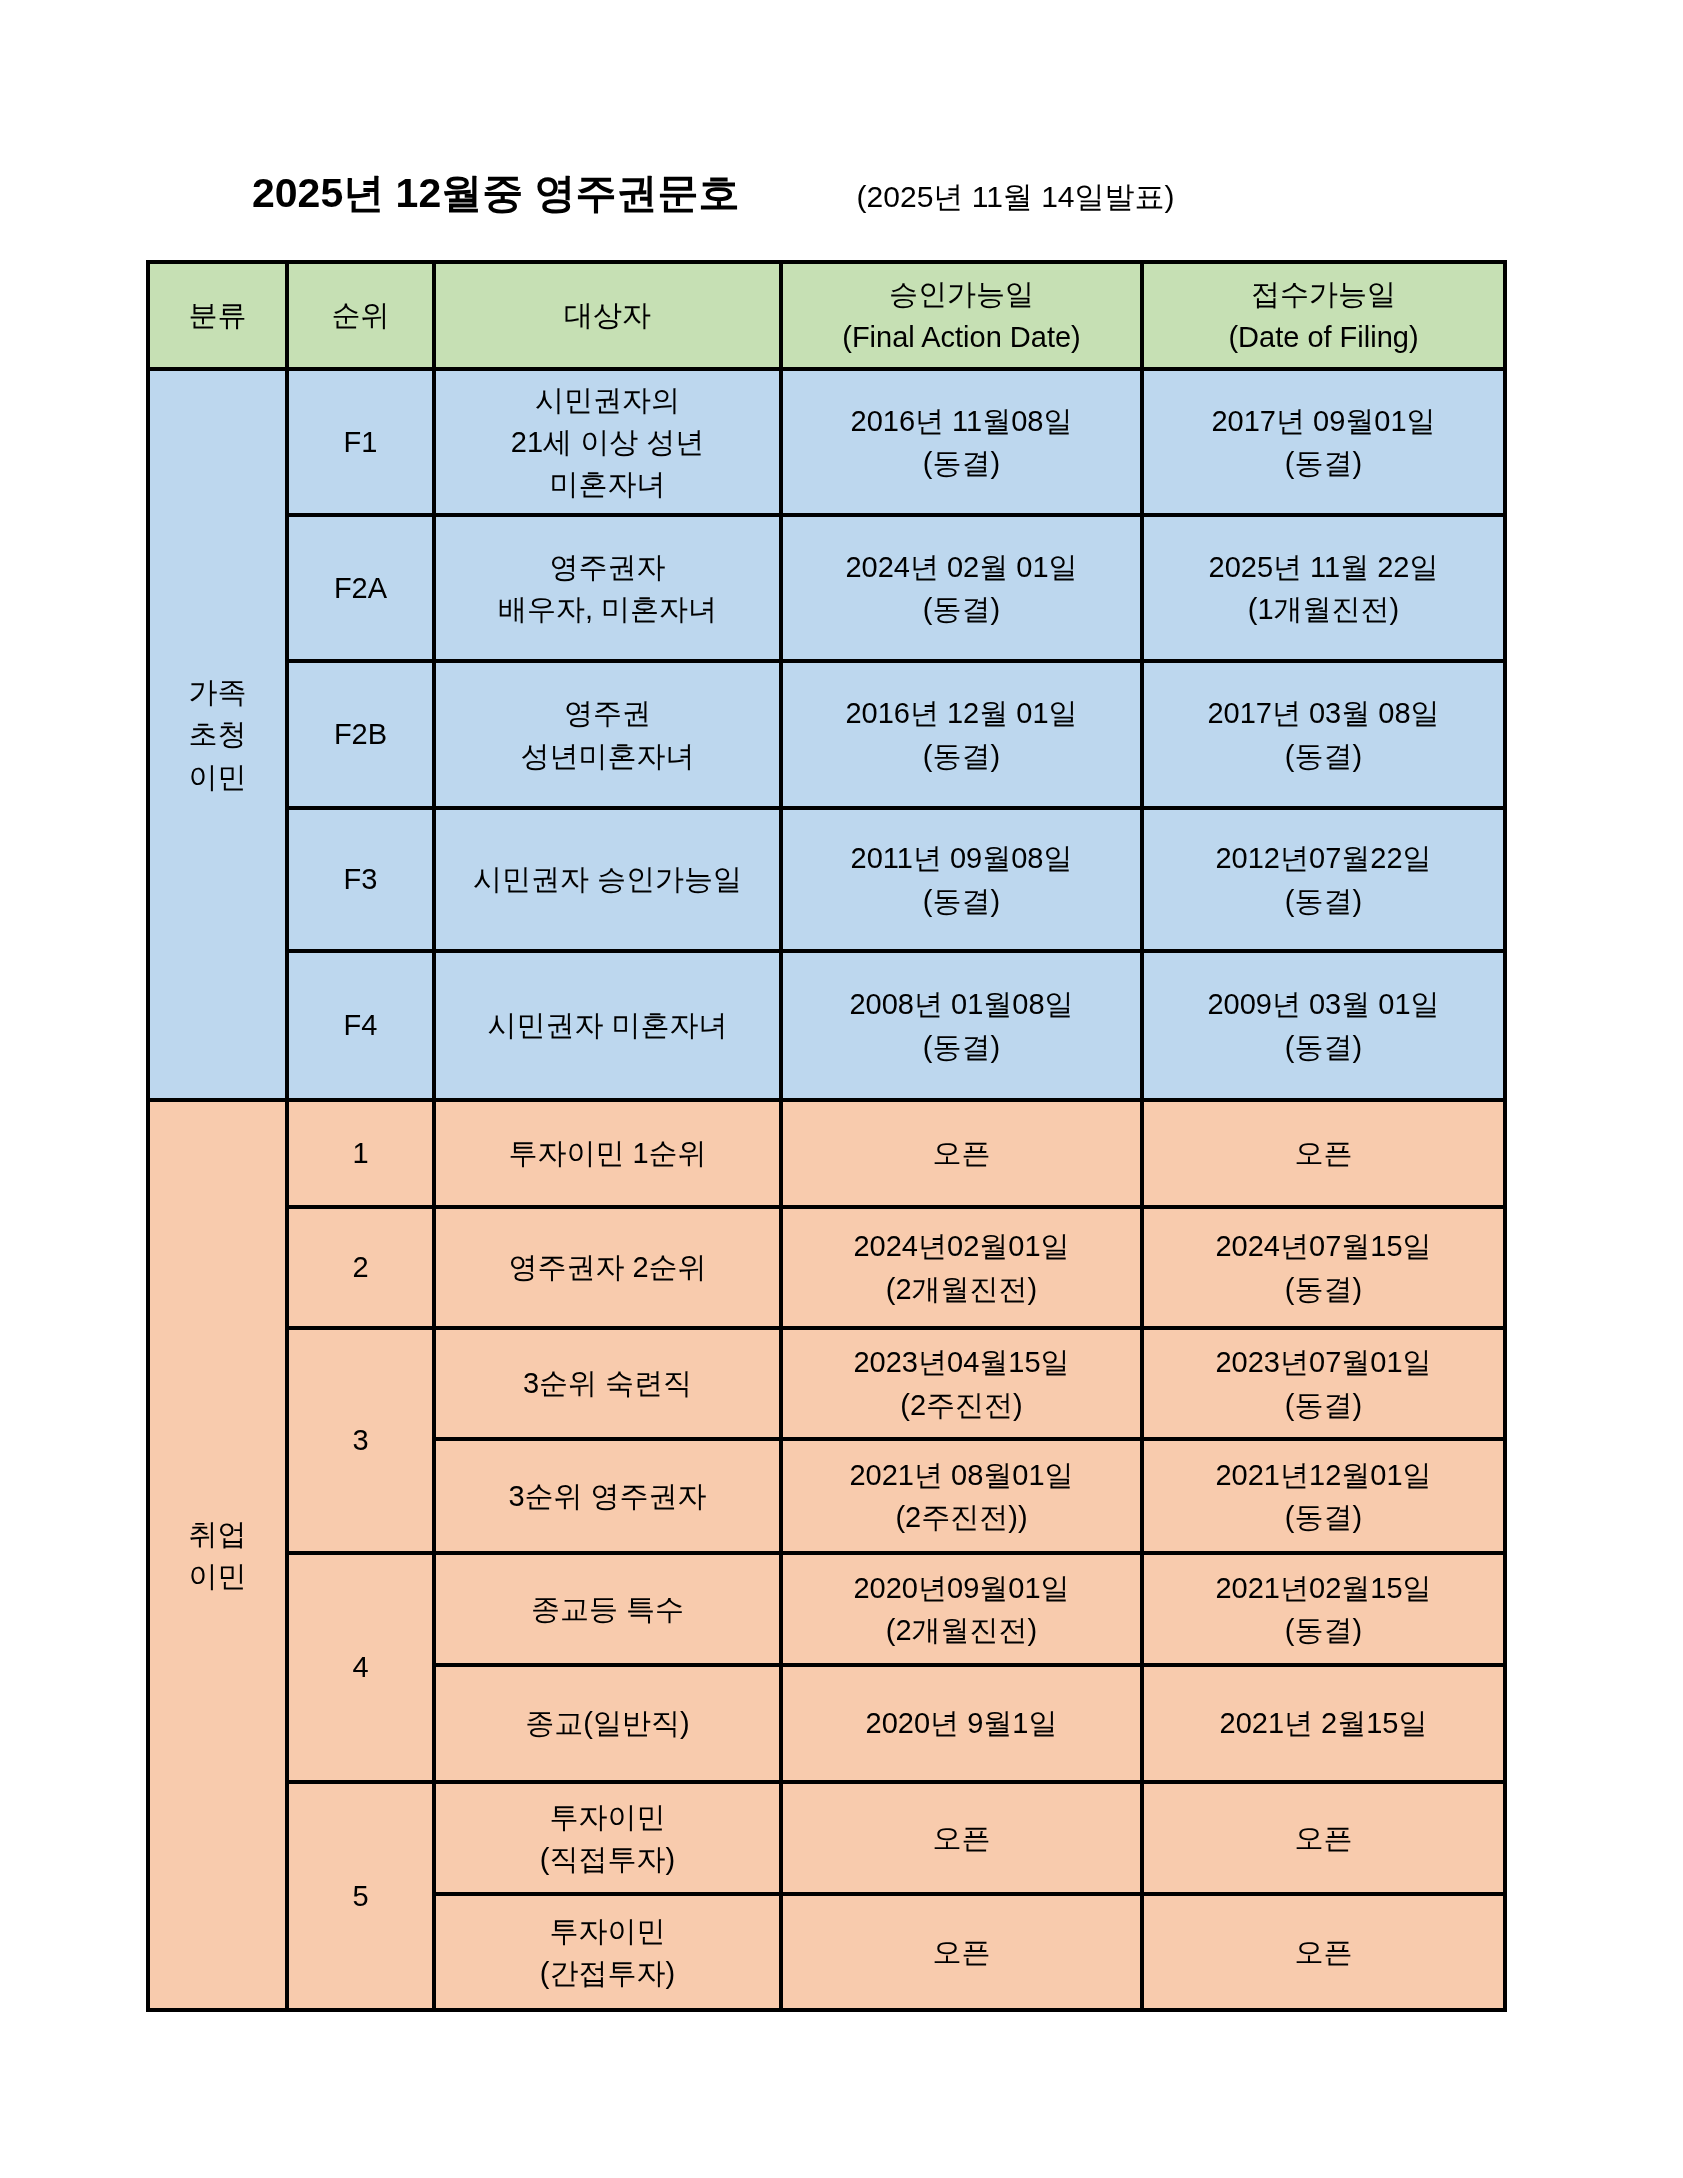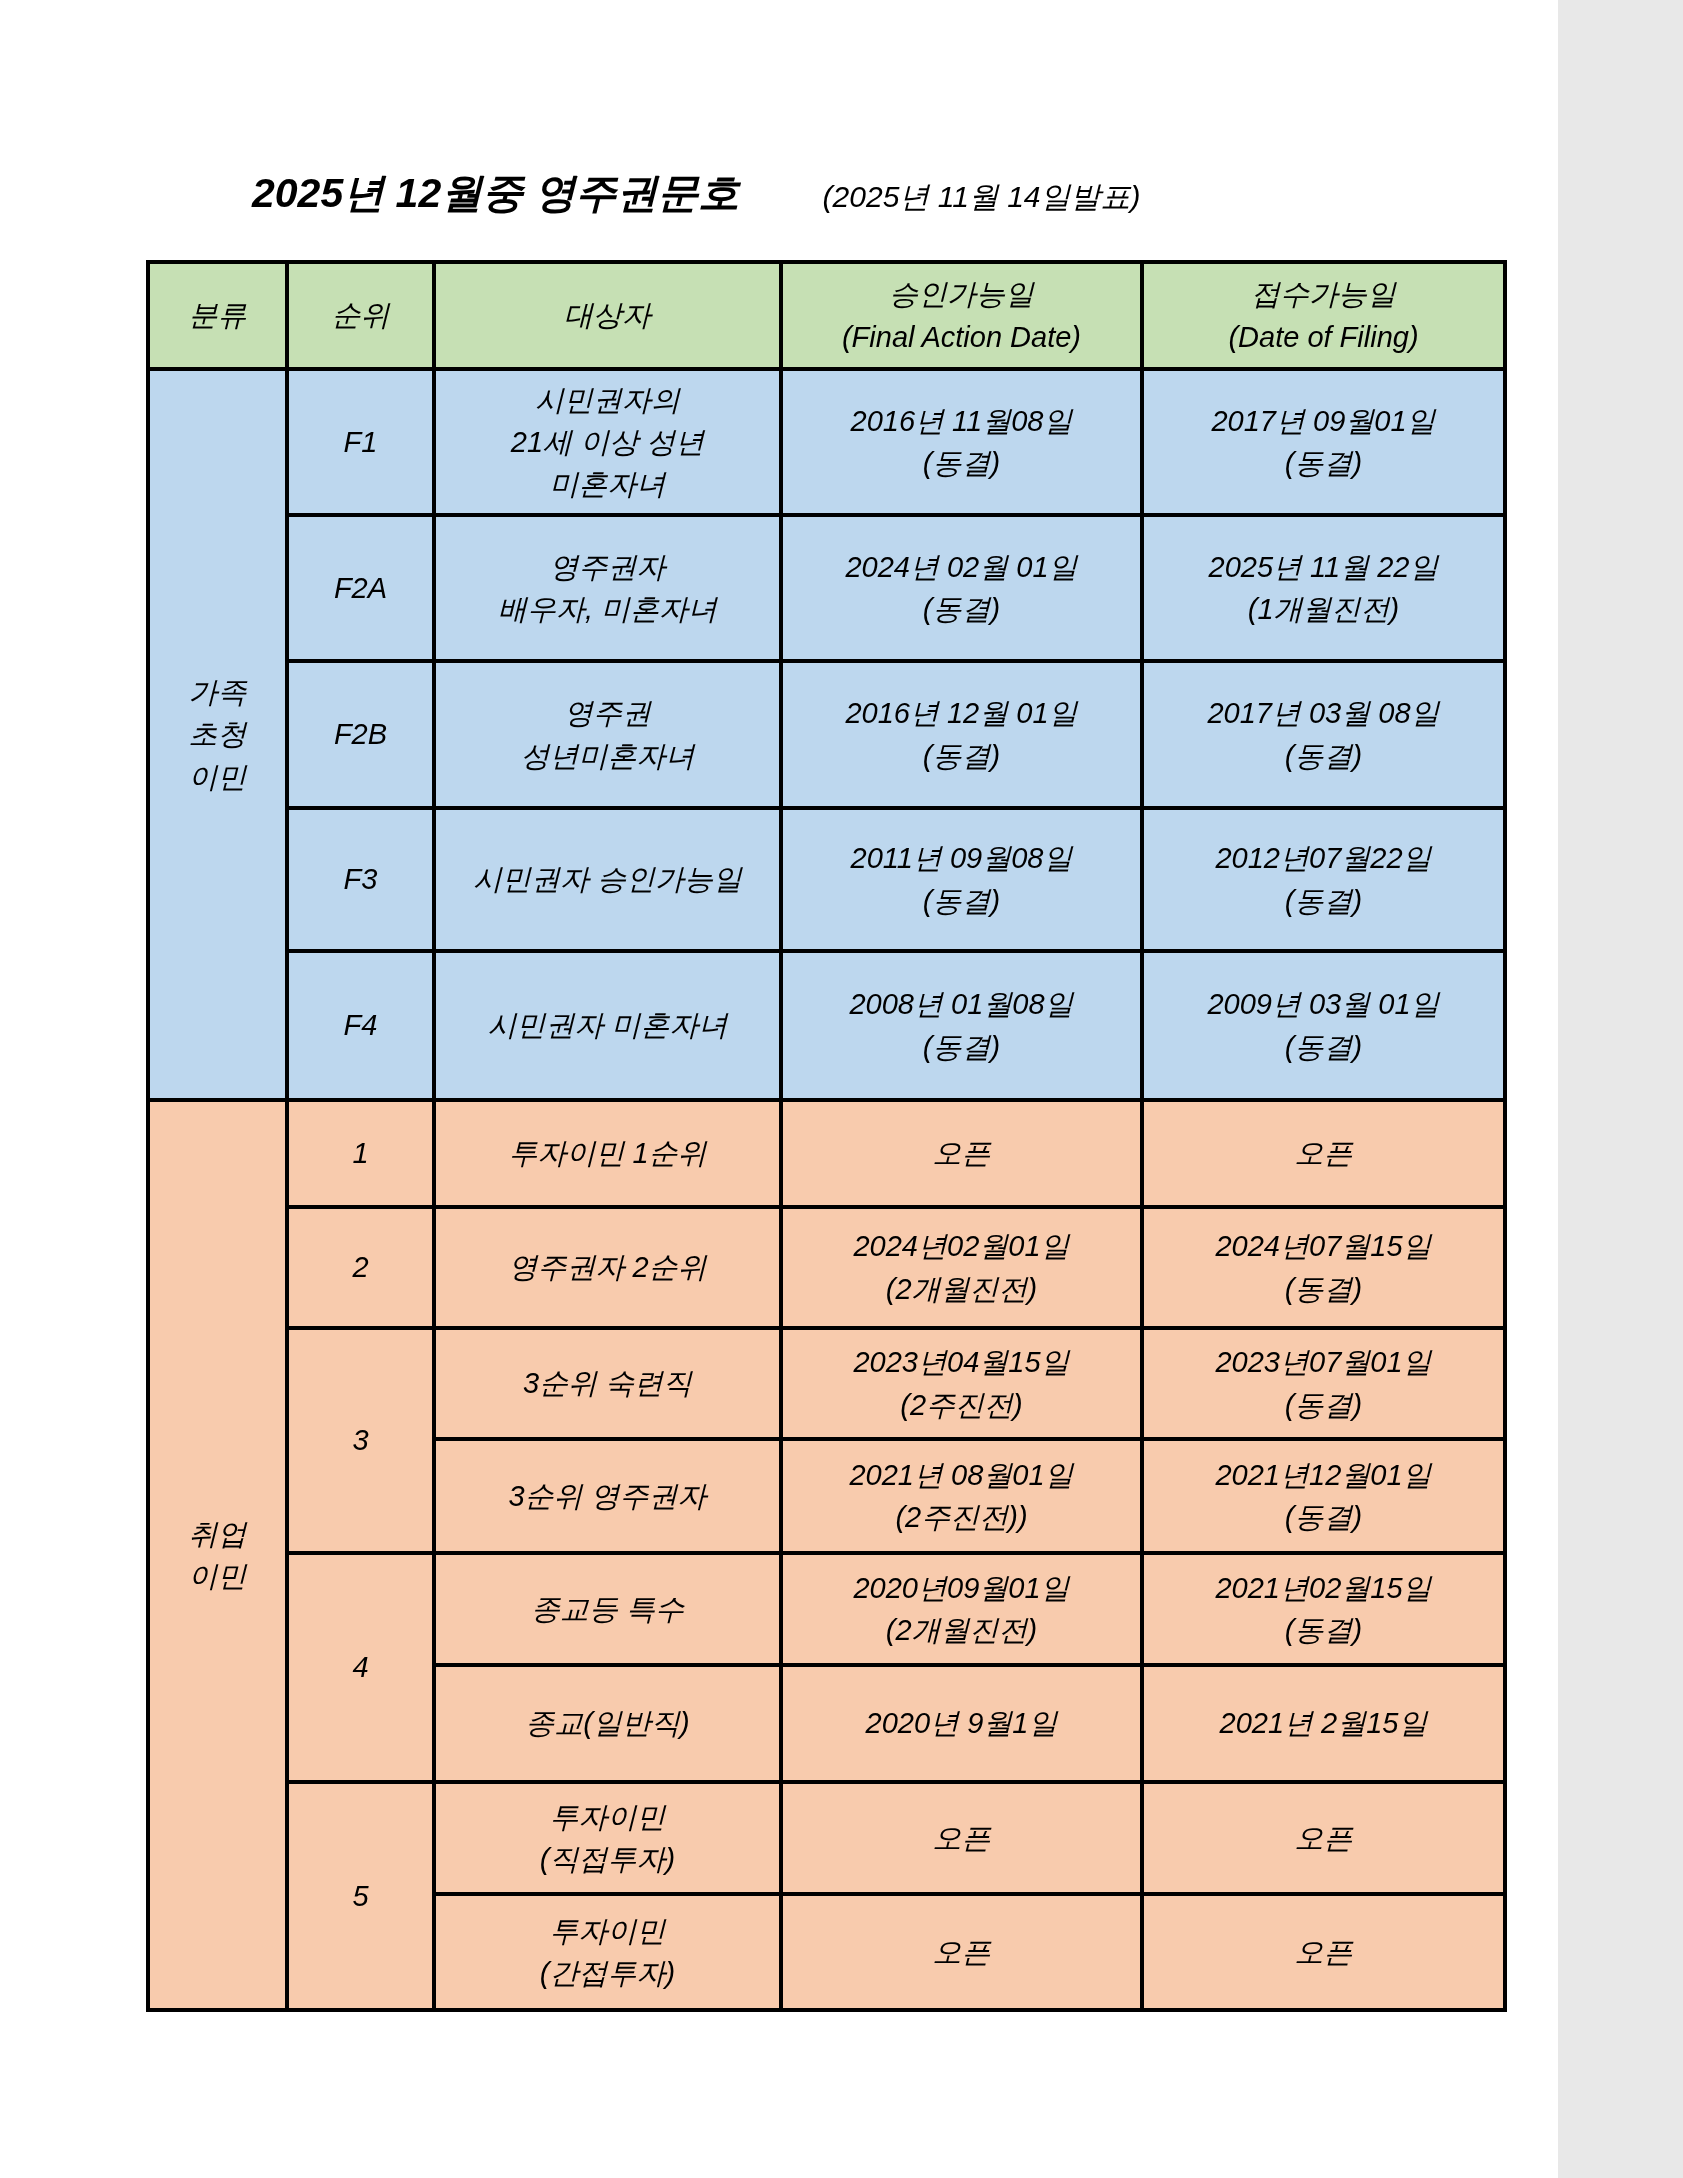--- a/index.html
+++ b/index.html
@@ -7,42 +7,41 @@
     --family-bg:#bdd7ee;
     --employment-bg:#f8cbad;
     --border:#000000;
     --text:#000000;
     --page-bg:#ffffff;
   }
   html,body{margin:0;padding:0;}
   body{background:#e8e8e8;}
   .page{
     position:relative;
-    width:1558px;height:2178px;
+    width:1683px;height:2178px;
     background:var(--page-bg);
     font-family:"Liberation Sans","DejaVu Sans",sans-serif;
     color:var(--text);
     overflow:hidden;
-    font-style:italic;
   }
   .title-row{
     position:absolute;
     left:252px;top:166px;
     display:flex;align-items:baseline;
     white-space:nowrap;
   }
   .title{
     font-size:41px;
     font-weight:700;
     letter-spacing:0px;
   }
   .subtitle{
     font-size:30px;
     font-weight:400;
-    margin-left:83px;
+    margin-left:117px;
   }
   table.bulletin{
     position:absolute;
     left:146px;top:260px;
     border-collapse:collapse;
     table-layout:fixed;
   }
   table.bulletin td, table.bulletin th{
     border:4px solid var(--border);
     text-align:center;

